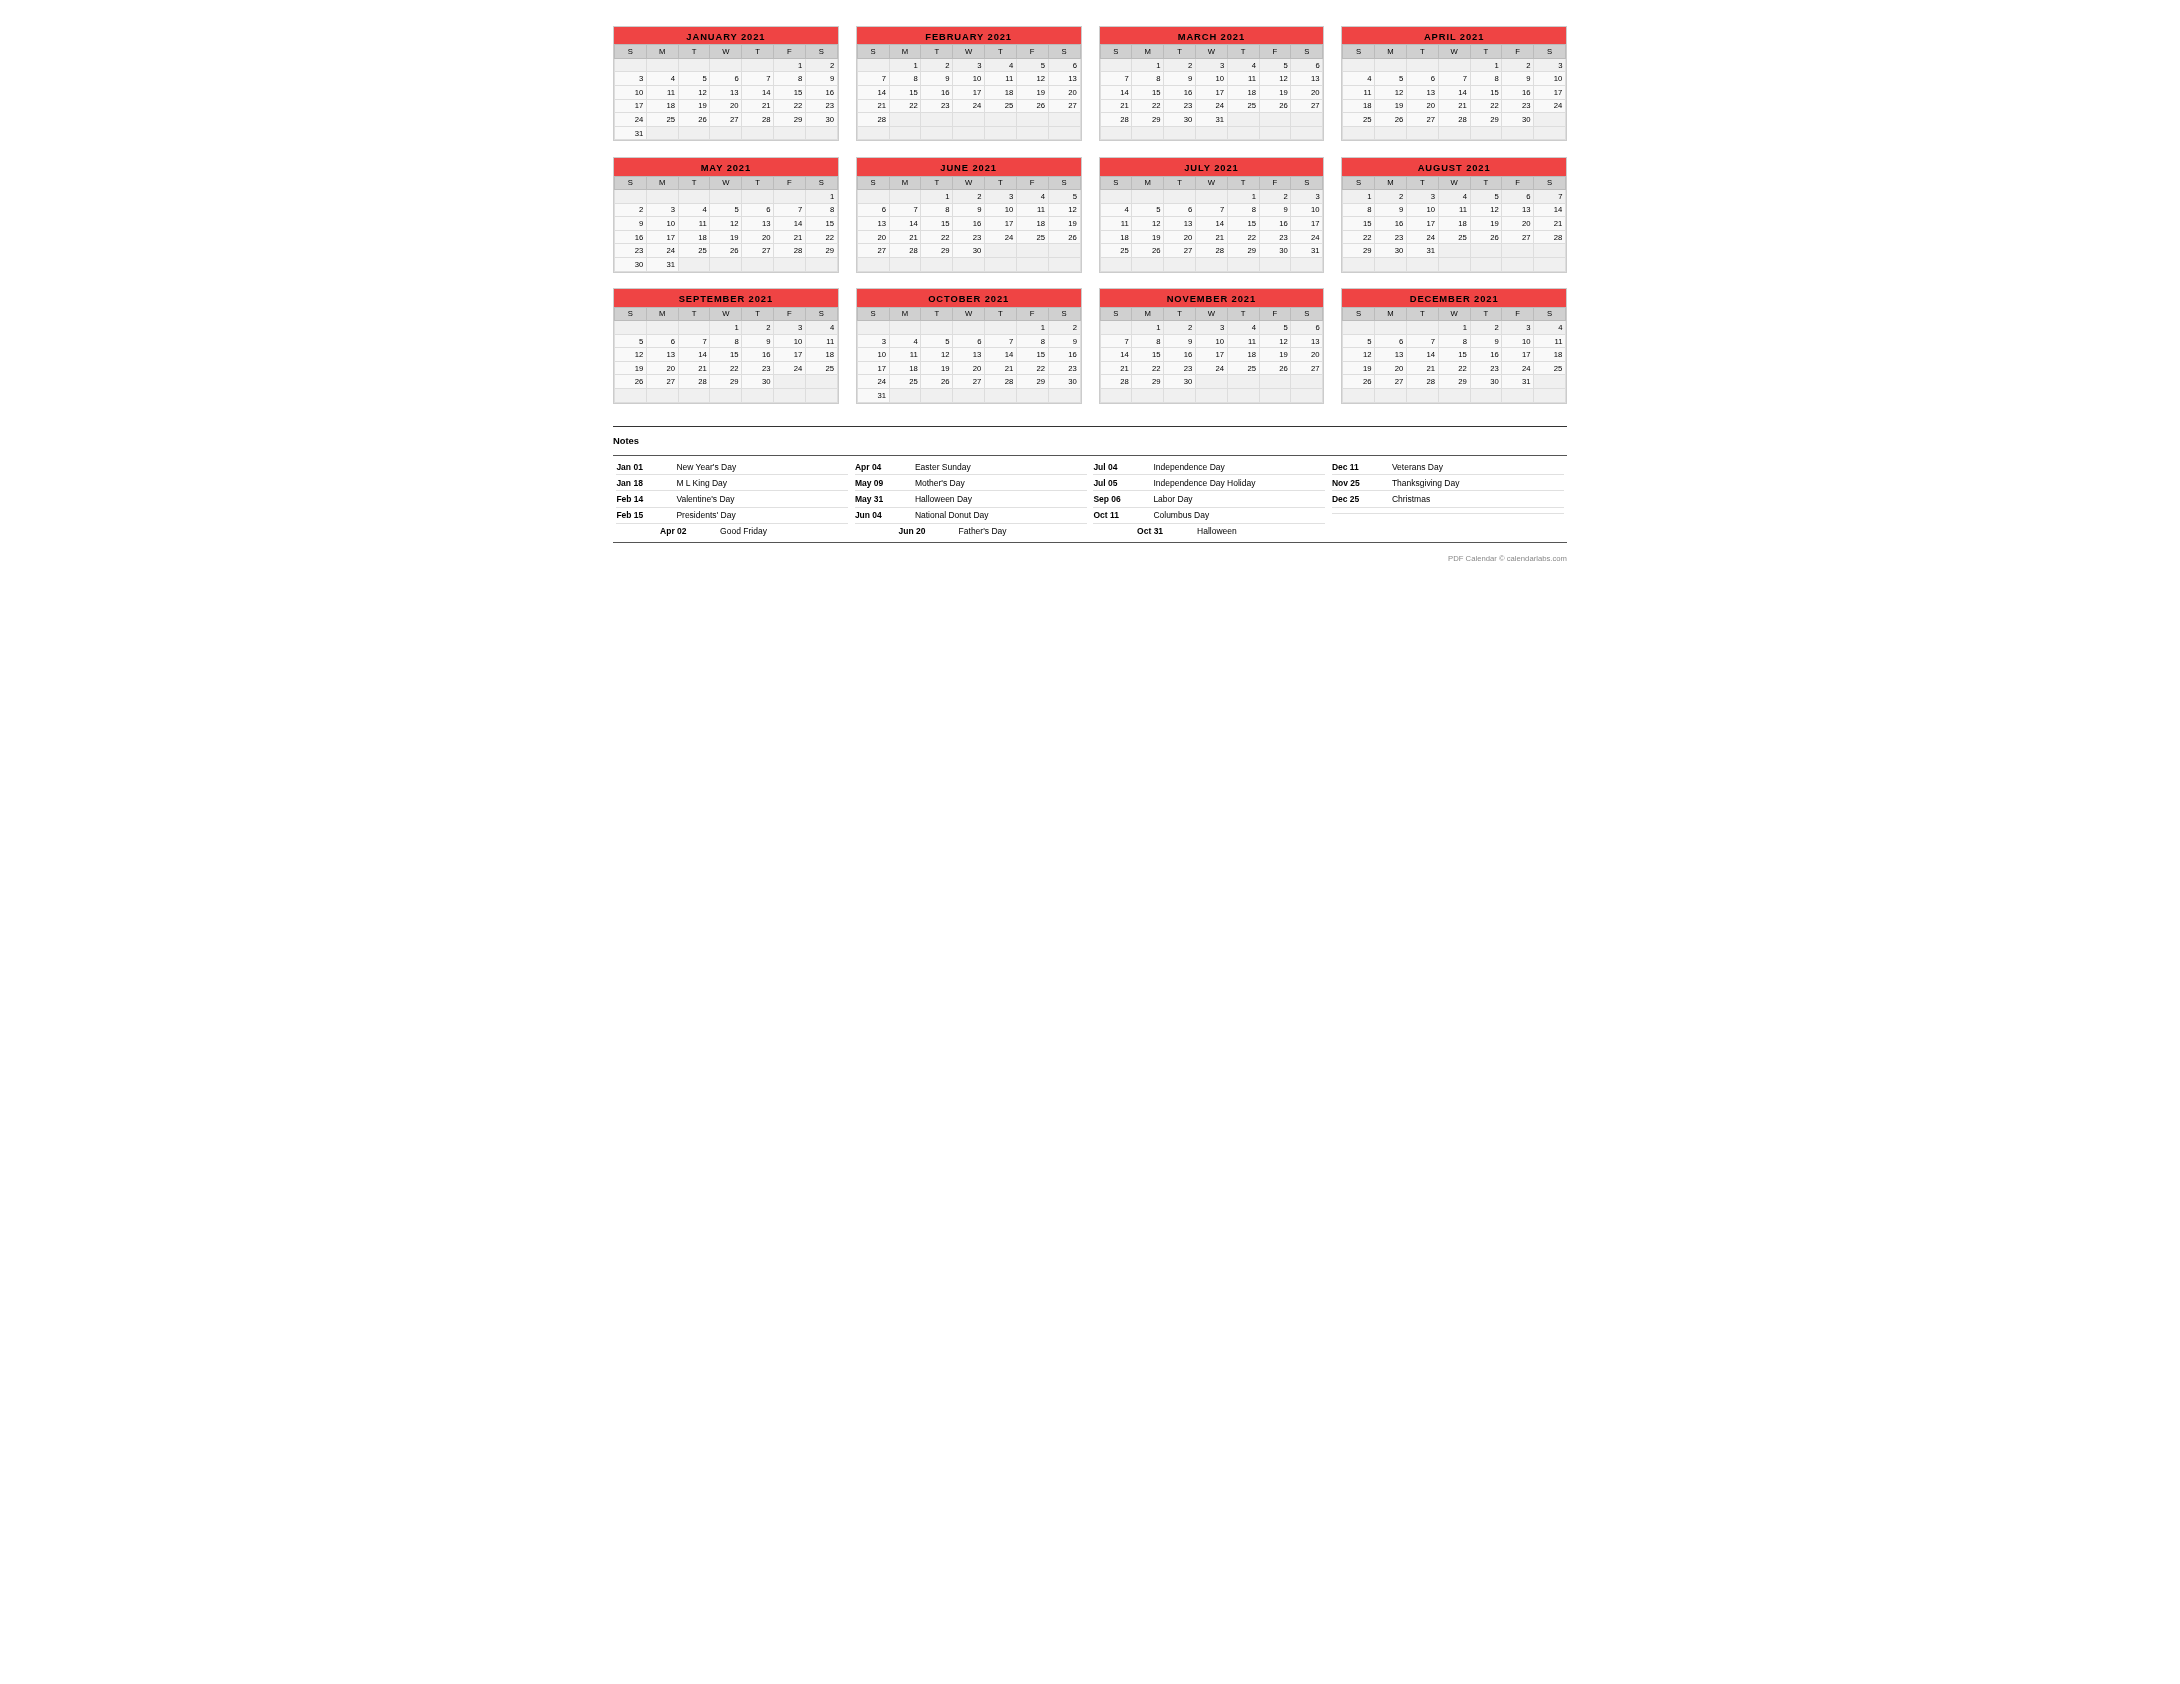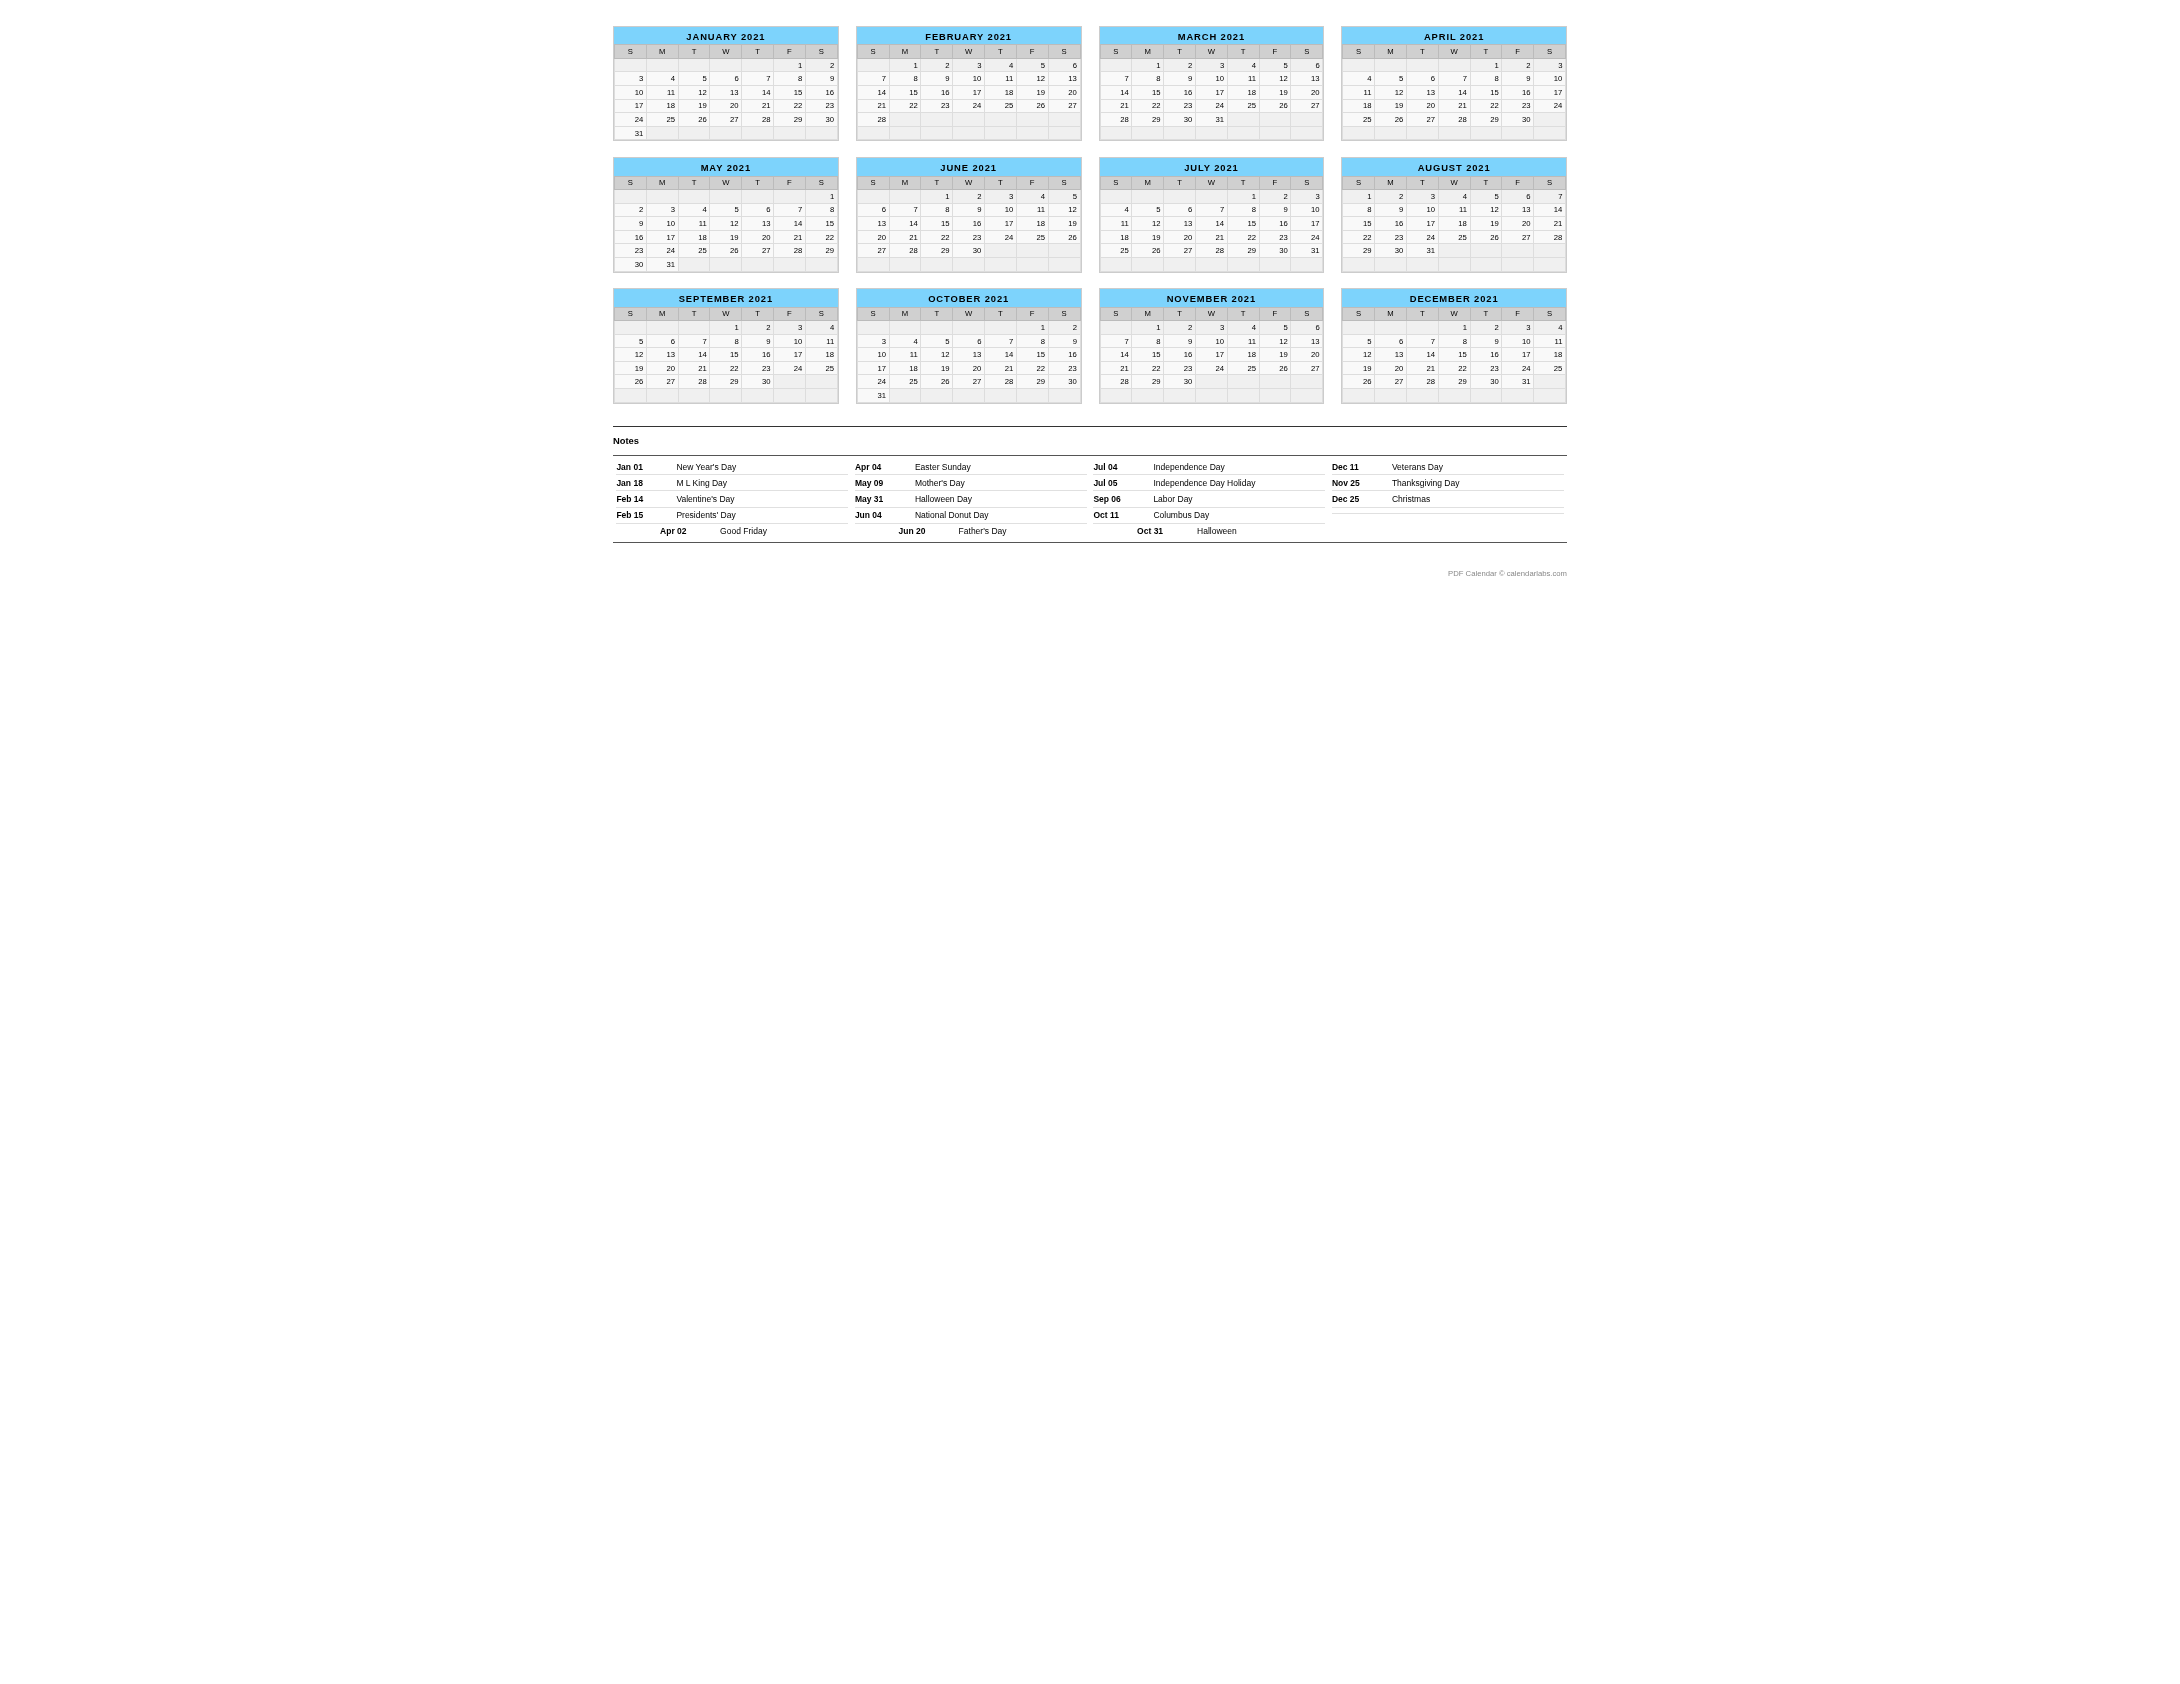--- a/index.html
+++ b/index.html
@@ -18,21 +18,21 @@
     }
     .month-block {
       border: 0.9px solid #ccc;
     }
     .month-title {
       text-align: center;
       font-weight: bold;
       font-size: 9.4px;
       letter-spacing: 0.9px;
       padding: 4.3px 0 2.6px;
-      background: #7dd3fc;
+      background: #ef4444;
     }
     .cal-table {
       width: 100%;
       border-collapse: collapse;
       font-size: 8px;
     }
     .cal-table th {
       background: #d0d0d0;
       text-align: center;
       padding: 1.7px 0.9px;
@@ -67,21 +67,21 @@
       white-space: nowrap;
       min-width: 38px;
     }
     .note-name {
       min-width: 128px;
     }
     .footer {
       text-align: right;
       font-size: 7.7px;
       color: #888;
-      margin-top: 26px;
+      margin-top: 11px;
     }
     .notes-columns {
       display: grid;
       grid-template-columns: repeat(4, 1fr);
       gap: 0;
     }
     .notes-col {
       padding: 0 3.4px;
     }
     .note-row {

